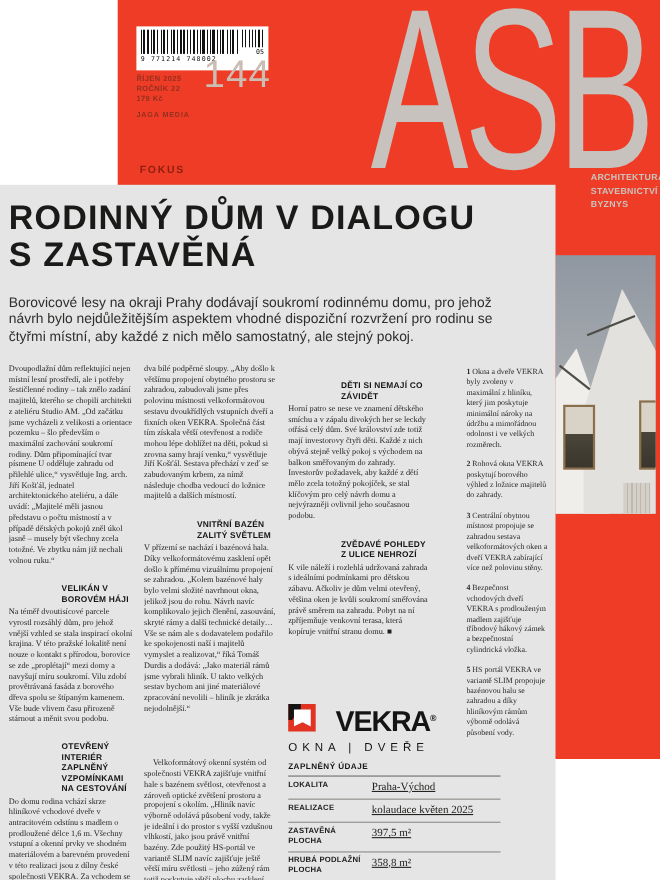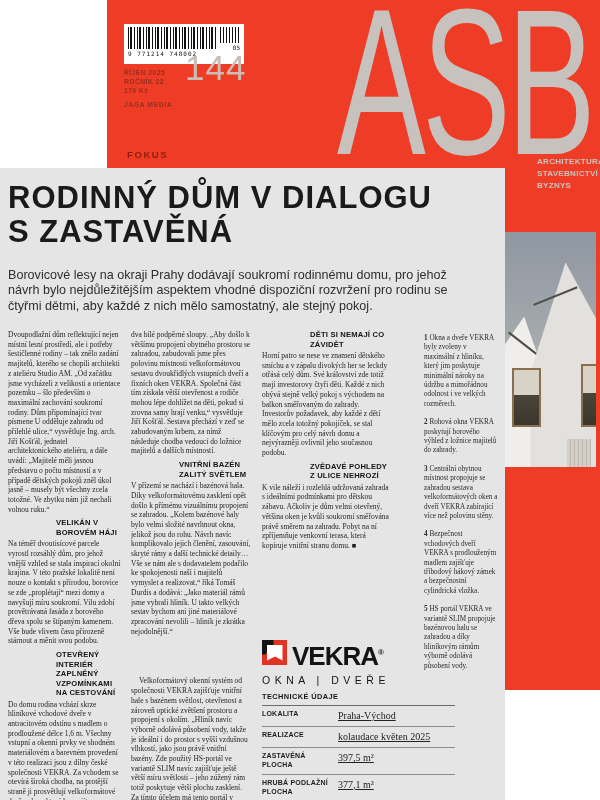--- a/index.html
+++ b/index.html
@@ -51,31 +51,31 @@
   .lead{position:absolute;left:8px;top:87px;width:452px;font-size:12.6px;line-height:15.6px;color:#2f2e2c;}
 
   .col{position:absolute;top:162px;height:470px;overflow:hidden;
        font-family:"Liberation Serif",serif;font-size:7.5px;line-height:9.7px;color:#1f1f1e;
        hyphens:auto;-webkit-hyphens:auto;}
   .col1{left:8px;width:114px;}
   .col2{left:131px;width:120px;}
   .col3{left:262px;width:127px;}
   .col p{margin:0 0 4px;}
   .col p.ind{text-indent:8px;margin-top:40px;}
-  .col h4{margin:0 0 2px;font-family:"Liberation Sans",sans-serif;font-size:7.6px;line-height:9.5px;
+  .col h4{margin:16px 0 2px;font-family:"Liberation Sans",sans-serif;font-size:7.6px;line-height:9.5px;
           color:#141413;letter-spacing:.2px;padding-left:48px;}
 
   .notes{position:absolute;left:424px;top:166px;width:74px;font-family:"Liberation Serif",serif;
          font-size:7.2px;line-height:9.4px;color:#2a2a29;}
   .note{margin-bottom:9px;}
   .note .num{font-weight:bold;}
 
   
   .vekra{position:absolute;left:262px;top:472px;width:200px;}
-  .v-row{display:flex;align-items:flex-start;gap:5px;}
+  .v-row{display:flex;align-items:flex-start;gap:18px;}
   .v-icon{width:25px;height:25px;background:#e23322;position:relative;overflow:hidden;flex:0 0 auto;}
   .v-ic-black{position:absolute;left:0;top:0;width:46%;height:58%;background:#141414;
               clip-path:polygon(0 0,100% 0,100% 30%,30% 100%,0 100%);}
   .v-ic-white{position:absolute;left:20%;top:18%;width:62%;height:64%;background:#ffffff;
               clip-path:polygon(0 0,100% 0,100% 100%,52% 75%,0 100%);}
   .v-word{font-size:26px;line-height:25px;font-weight:bold;letter-spacing:-1px;color:#141414;}
   .v-reg{font-size:8px;vertical-align:super;font-weight:bold;}
   .v-sub{margin-top:5px;font-size:10.5px;letter-spacing:4.5px;color:#141414;font-weight:500;white-space:nowrap;}
 
   
@@ -135,21 +135,21 @@
     </div>
   </div>
 
   <div class="article">
 
     <div class="headline">
       <div>RODINNÝ DŮM V DIALOGU</div>
       <div>S ZASTAVĚNÁ</div>
     </div>
 
-    <p class="lead">Borovicové lesy na okraji Prahy dodávají soukromí rodinnému domu, pro jehož návrh bylo nejdůležitějším aspektem vhodné dispoziční rozvržení pro rodinu se čtyřmi dětmi, aby každé z nich mělo samostatný, ale stejný pokoj.</p>
+    <p class="lead">Borovicové lesy na okraji Prahy dodávají soukromí rodinnému domu, pro jehož návrh bylo nejdůležitějším aspektem vhodné dispoziční rozvržení pro rodinu se čtyřmi místní, aby každé z nich mělo samostatný, ale stejný pokoj.</p>
 
     <div class="col col1">
       <p>Dvoupodlažní dům reflektující nejen místní lesní prostředí, ale i potřeby šestičlenné rodiny – tak znělo zadání majitelů, kterého se chopili architekti z ateliéru Studio AM. „Od začátku jsme vycházeli z velikosti a orientace pozemku – šlo především o maximální zachování soukromí rodiny. Dům připomínající tvar písmene U odděluje zahradu od přilehlé ulice,“ vysvětluje Ing. arch. Jiří Košťál, jednatel architektonického ateliéru, a dále uvádí: „Majitelé měli jasnou představu o počtu místností a v případě dětských pokojů zněl úkol jasně – musely být všechny zcela totožné. Ve zbytku nám již nechali volnou ruku.“</p>
       <h4>VELIKÁN V BOROVÉM HÁJI</h4>
       <p>Na téměř dvoutisícové parcele vyrostl rozsáhlý dům, pro jehož vnější vzhled se stala inspirací okolní krajina. V této pražské lokalitě není nouze o kontakt s přírodou, borovice se zde „proplétají“ mezi domy a navyšují míru soukromí. Vilu zdobí provětrávaná fasáda z borového dřeva spolu se štípaným kamenem. Vše bude vlivem času přirozeně stárnout a měnit svou podobu.</p>
       <h4>OTEVŘENÝ INTERIÉR ZAPLNĚNÝ VZPOMÍNKAMI NA CESTOVÁNÍ</h4>
       <p>Do domu rodina vchází skrze hliníkové vchodové dveře v antracitovém odstínu s madlem o prodloužené délce 1,6 m. Všechny vstupní a okenní prvky ve shodném materiálovém a barevném provedení v této realizaci jsou z dílny české společnosti VEKRA. Za vchodem se otevírá široká chodba, na protější straně ji prosvětlují velkoformátové dveře, skrze které lze vyjít na zahradu.</p>
       <p class="ind">Centrální obytná místnost spojuje kuchyni s obývacím pokojem.</p>
     </div>
 
@@ -180,36 +180,36 @@
         <div class="v-icon">
           <div class="v-ic-black"></div>
           <div class="v-ic-white"></div>
         </div>
         <div class="v-word"><span>VEKRA</span><span class="v-reg">®</span></div>
       </div>
       <div class="v-sub">OKNA | DVEŘE</div>
     </div>
 
     <div class="ttable">
-      <div class="t-title">TECHNICKÉ ÚDAJE</div>
+      <div class="t-title">ZAPLNĚNÝ ÚDAJE</div>
       <div class="t-row">
         <div class="t-label">LOKALITA</div>
         <div class="t-value">Praha-Východ</div>
       </div>
       <div class="t-row">
         <div class="t-label">REALIZACE</div>
         <div class="t-value">kolaudace květen 2025</div>
       </div>
       <div class="t-row">
         <div class="t-label">ZASTAVĚNÁ PLOCHA</div>
         <div class="t-value">397,5 m²</div>
       </div>
       <div class="t-row">
         <div class="t-label">HRUBÁ PODLAŽNÍ PLOCHA</div>
-        <div class="t-value">377,1 m²</div>
+        <div class="t-value">358,8 m²</div>
       </div>
       <div class="t-row">
         <div class="t-label">ARCHITEKTI</div>
         <div class="t-value">Ing. arch. Jiří Košťál (jednatel), Ing. arch. Tomáš Durdis, Ph.D., – Studio AM, s. r. o., architektonický ateliér, www.studioam.cz</div>
       </div>
     </div>
 
   </div>
 </div>
 

